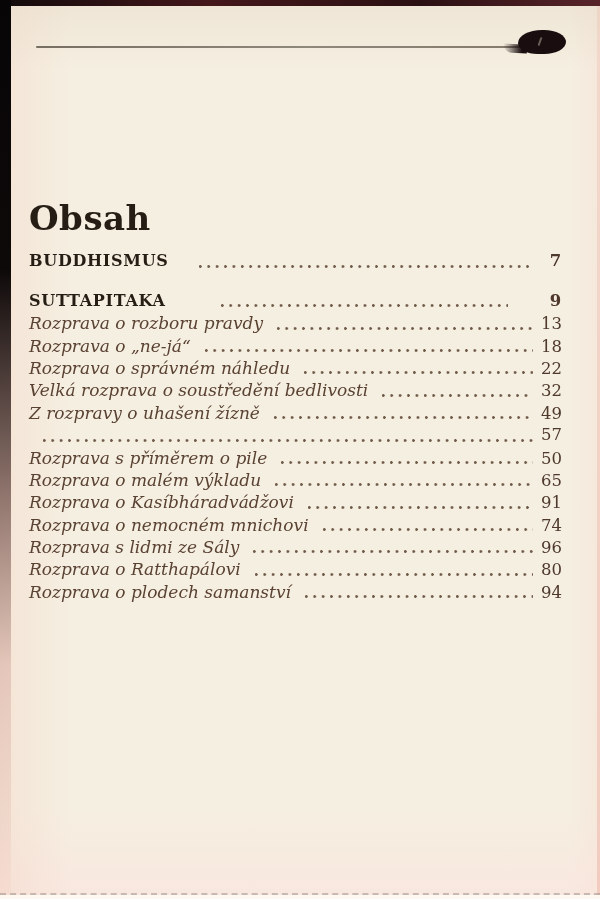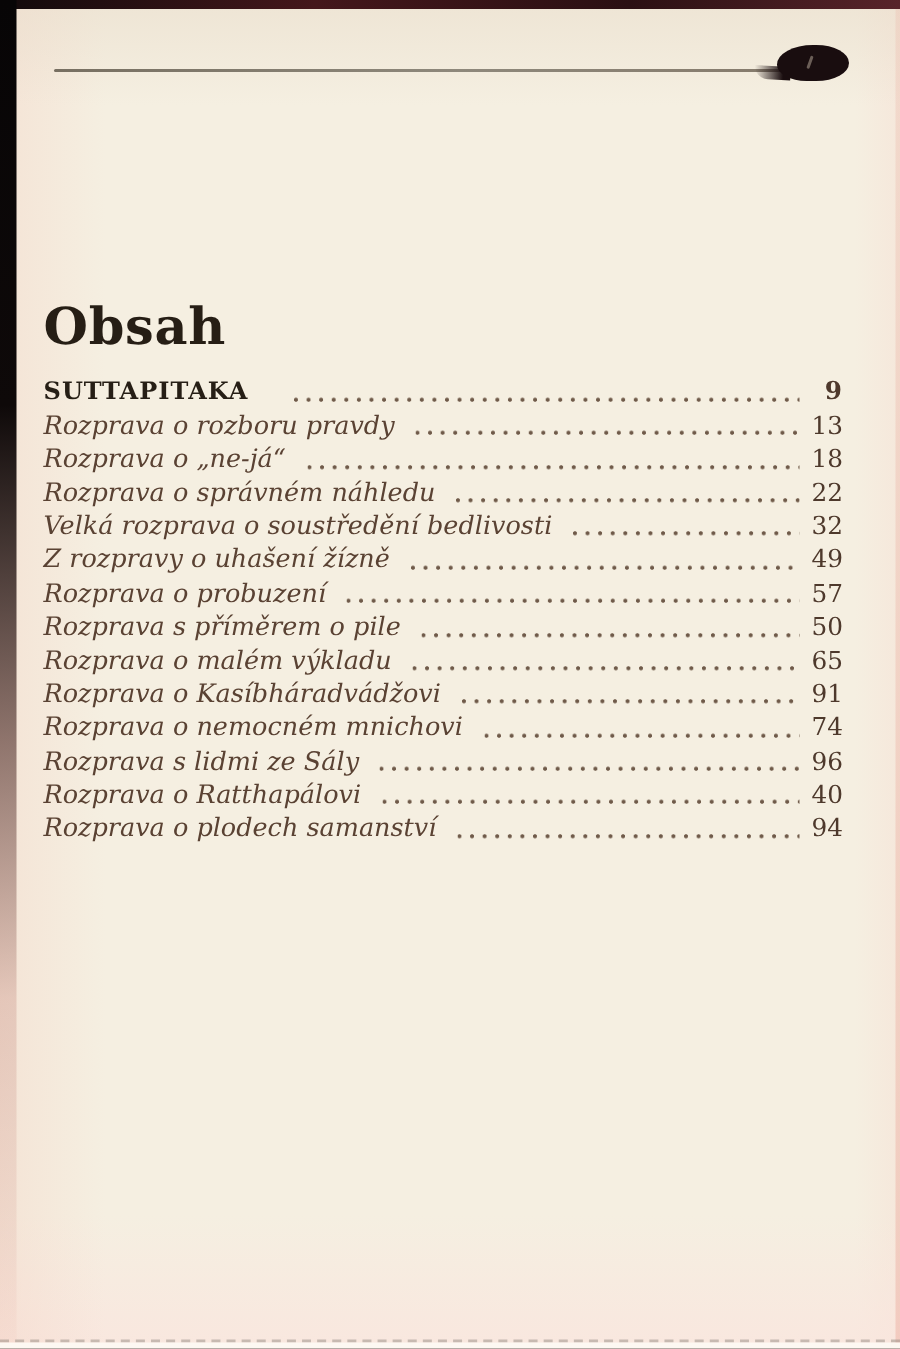--- a/index.html
+++ b/index.html
@@ -80,20 +80,25 @@
   <div class="edge-left"></div>
   <div class="edge-right"></div>
 
   <div class="header-rule"></div>
   <div class="corner-blob"></div>
 
   <div class="content">
     <h1 class="page-title">Obsah</h1>
     <div class="toc-list">
         <div class="toc-row section">
+    <span class="toc-label">BUDDHISMUS</span>
+    <span class="toc-leader"></span>
+    <span class="toc-page">7</span>
+  </div>
+        <div class="toc-row section">
     <span class="toc-label">SUTTAPITAKA</span>
     <span class="toc-leader"></span>
     <span class="toc-page">9</span>
   </div>
         <div class="toc-row entry">
     <span class="toc-label">Rozprava o rozboru pravdy</span>
     <span class="toc-leader"></span>
     <span class="toc-page">13</span>
   </div>
         <div class="toc-row entry">
@@ -110,21 +115,20 @@
     <span class="toc-label">Velká rozprava o soustředění bedlivosti</span>
     <span class="toc-leader"></span>
     <span class="toc-page">32</span>
   </div>
         <div class="toc-row entry">
     <span class="toc-label">Z rozpravy o uhašení žízně</span>
     <span class="toc-leader"></span>
     <span class="toc-page">49</span>
   </div>
         <div class="toc-row entry">
-    <span class="toc-label">Rozprava o probuzení</span>
     <span class="toc-leader"></span>
     <span class="toc-page">57</span>
   </div>
         <div class="toc-row entry">
     <span class="toc-label">Rozprava s příměrem o pile</span>
     <span class="toc-leader"></span>
     <span class="toc-page">50</span>
   </div>
         <div class="toc-row entry">
     <span class="toc-label">Rozprava o malém výkladu</span>
@@ -142,21 +146,21 @@
     <span class="toc-page">74</span>
   </div>
         <div class="toc-row entry">
     <span class="toc-label">Rozprava s lidmi ze Sály</span>
     <span class="toc-leader"></span>
     <span class="toc-page">96</span>
   </div>
         <div class="toc-row entry">
     <span class="toc-label">Rozprava o Ratthapálovi</span>
     <span class="toc-leader"></span>
-    <span class="toc-page">40</span>
+    <span class="toc-page">80</span>
   </div>
         <div class="toc-row entry">
     <span class="toc-label">Rozprava o plodech samanství</span>
     <span class="toc-leader"></span>
     <span class="toc-page">94</span>
   </div>
       </div>
   </div>
 
   <div class="edge-bottom-dashes"></div>

